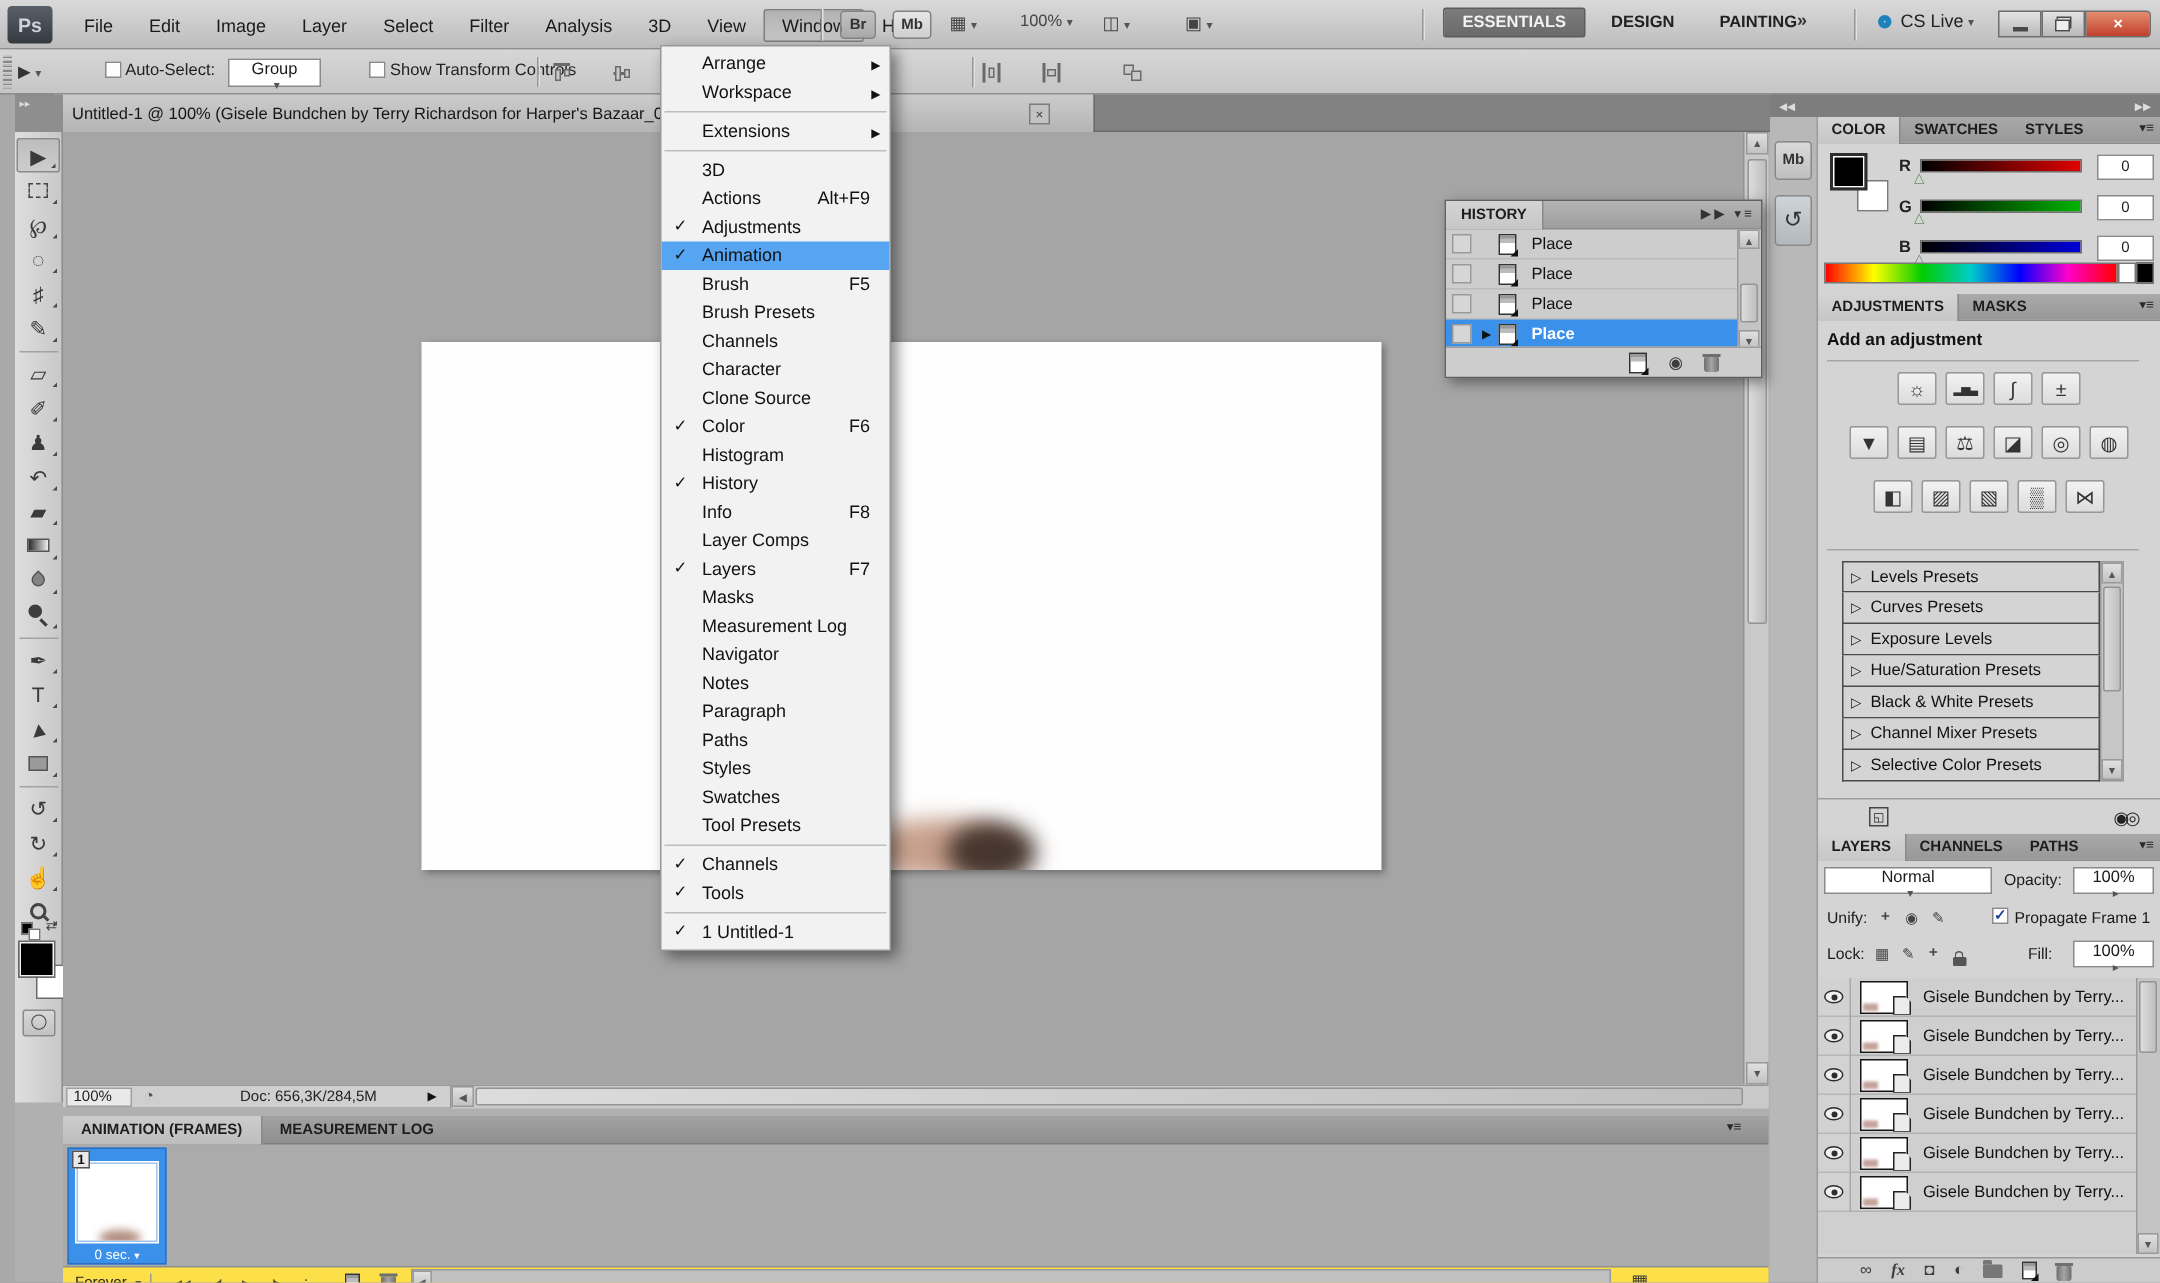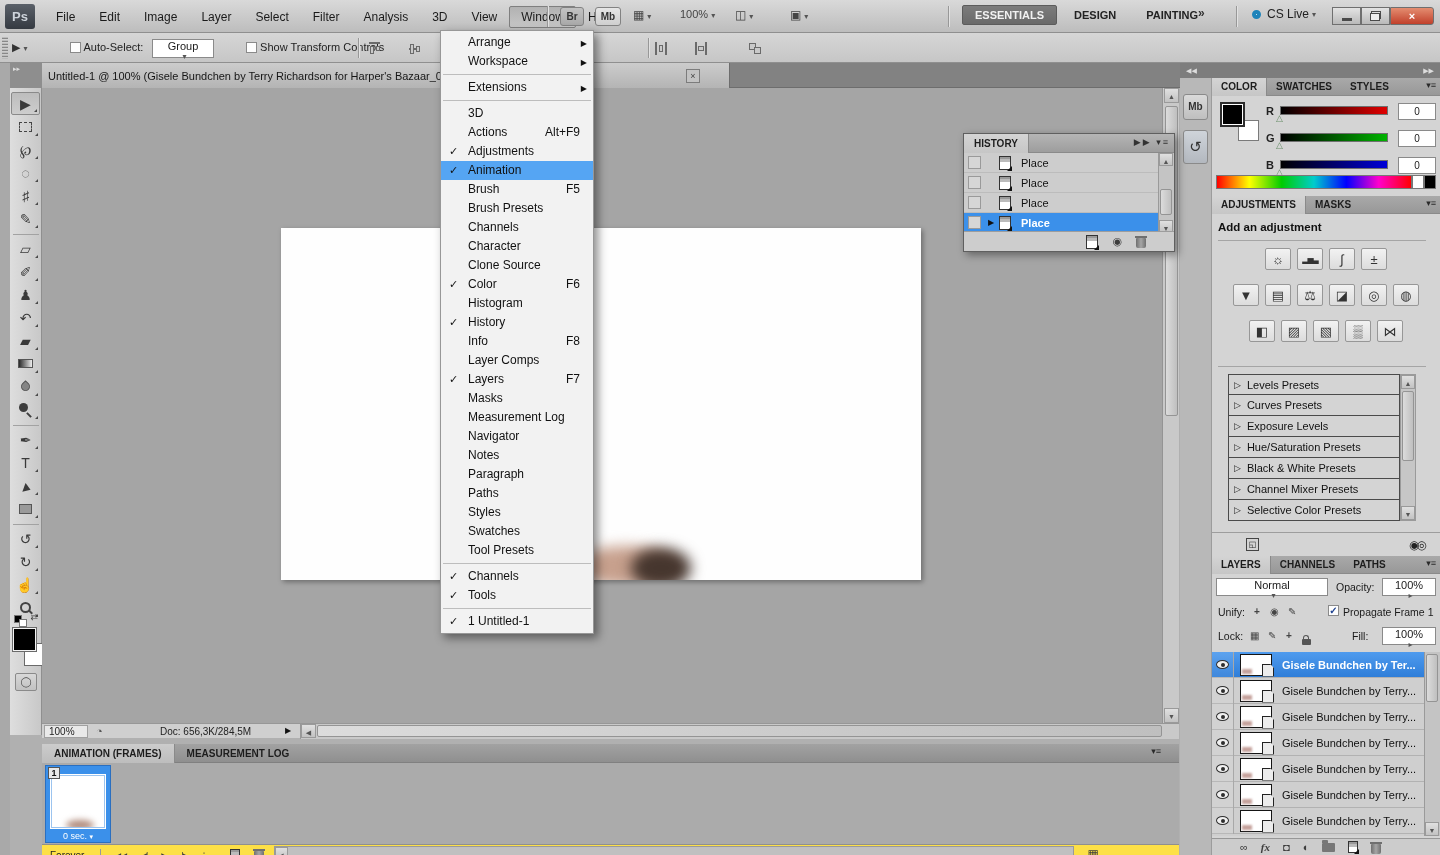--- a/index.html
+++ b/index.html
@@ -606,27 +606,20 @@
         <span class="abs lockic" style="left:56px;top:3px">✎</span>
         <span class="abs lockic" style="left:74px;top:3px;font-weight:bold">+</span>
         <span class="padlock abs" style="left:90px;top:7px"></span>
         <span class="abs" style="left:140px;top:3px">Fill:</span>
         <div class="dropbox smalldrop" style="left:170px;width:54px">
           <span>100%</span>
           <span class="dda">▸</span>
         </div>
       </div>
       <div id="layer-rows">
-          <div class="lrow selected">
-            <span class="eyecell">
-              <span class="eye"></span>
-            </span>
-            <span class="sothumb"></span>
-            <span class="lname">Gisele Bundchen by Ter...</span>
-          </div>
           <div class="lrow">
             <span class="eyecell">
               <span class="eye"></span>
             </span>
             <span class="sothumb"></span>
             <span class="lname">Gisele Bundchen by Terry...</span>
           </div>
           <div class="lrow">
             <span class="eyecell">
               <span class="eye"></span>

